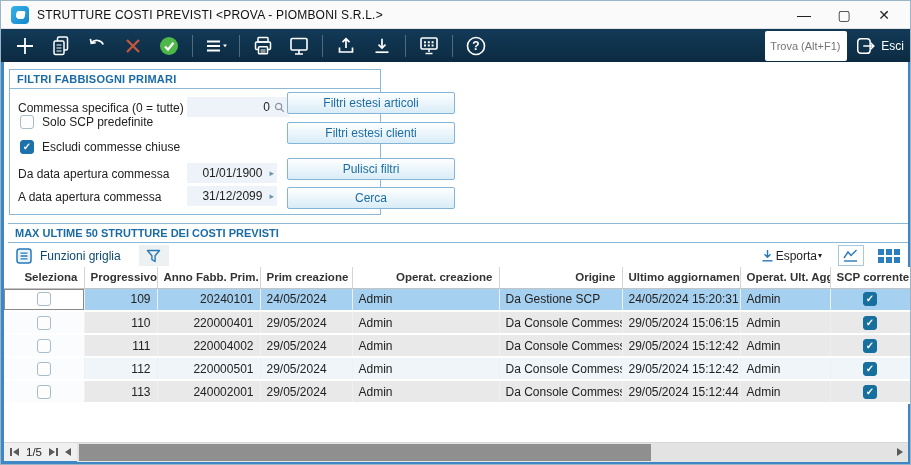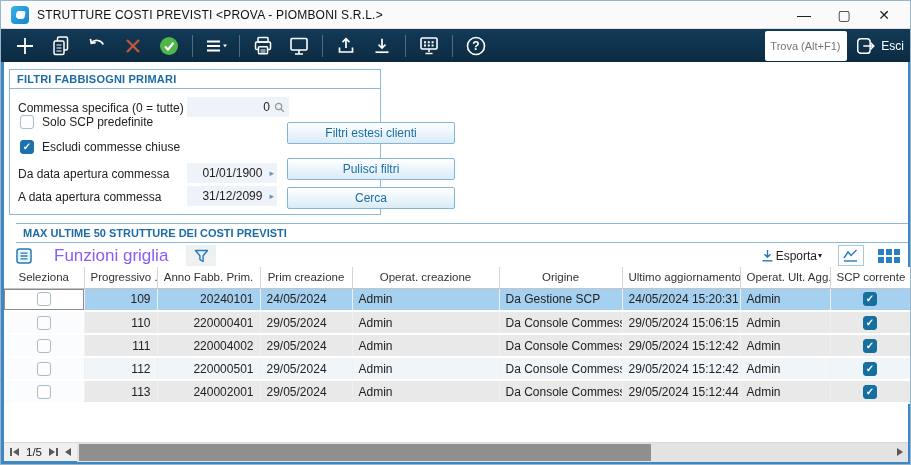--- a/index.html
+++ b/index.html
@@ -36,34 +36,34 @@
   .mag { margin-right:4px; }
   .date-arrow { font-size:9px; color:#6d93ad; padding:0 3px; }
   .cb { width:14px; height:14px; border:1px solid #a9bcc9; border-radius:3px; background:#fdfdfd; display:flex; align-items:center; justify-content:center; flex:0 0 auto; }
   .cb.checked { background:#1d72ad; border-color:#1d72ad; }
   .cb.checked::after { content:"✓"; color:#fff; font-size:10px; font-weight:bold; line-height:1; }
   .cb.scp { background:#176f9e; border-color:#176f9e; border-radius:3px; }
   .cb-row { position:absolute; display:flex; align-items:center; gap:8px; font-size:12px; color:#222; }
   .f-btn { position:absolute; left:277px; width:168px; height:22px; border:1px solid #85b5d6; border-radius:2px; background:linear-gradient(#feffff,#d9ecf7); color:#1b6ca6; font-size:12px; display:flex; align-items:center; justify-content:center; }
 
   
-  .grid-band { position:absolute; left:12px; right:0; top:161px; height:20px; border-top:1px solid #8ab9d9; border-bottom:1px solid #8ab9d9; display:flex; align-items:center; padding-left:7px; font-size:11px; font-weight:bold; color:#1b6ca6; background:#fff; }
+  .grid-band { position:absolute; left:4px; right:0; top:161px; height:20px; border-top:1px solid #8ab9d9; border-bottom:1px solid #8ab9d9; display:flex; align-items:center; padding-left:7px; font-size:11px; font-weight:bold; color:#1b6ca6; background:#fff; }
   .grid-toolbar { position:absolute; left:0; right:0; top:182px; height:23px; display:flex; align-items:center; padding:0 8px; }
-  .fg-btn { display:flex; align-items:center; gap:22px; font-size:17px; color:#8b5cf6; padding:2px 4px; }
+  .fg-btn { display:flex; align-items:center; gap:8px; font-size:12px; color:#0c4a6e; padding:2px 4px; }
   .funnel-btn { margin-left:14px; width:30px; height:21px; background:#eef1f2; display:flex; align-items:center; justify-content:center; }
   .gt-spacer { flex:1; }
   .esporta-btn { display:flex; align-items:center; gap:1px; font-size:12px; color:#222; }
   .esporta-caret { font-size:8px; color:#222; }
   .chart-btn { margin-left:16px; width:26px; height:21px; border:1px solid #a8c8de; display:flex; align-items:center; justify-content:center; background:#fff; }
   .grid-ico { margin-left:14px; display:grid; grid-template-columns:repeat(3,6px); grid-template-rows:repeat(2,6px); gap:2px; }
   .grid-ico span { background:#2b7fc0; }
 
   
   .grid-table { position:absolute; left:0; right:0; top:205px; border-collapse:collapse; table-layout:fixed; width:906px; }
-  .grid-table th { height:21px; font-size:11.5px; font-weight:normal; color:#333; text-align:center; padding:0 6px; border-right:1px solid #d5d5d5; border-bottom:1px solid #c4c4c4; background:#fff; white-space:nowrap; overflow:hidden; }
+  .grid-table th { height:21px; font-size:11.5px; font-weight:bold; color:#333; text-align:right; padding:0 6px; border-right:1px solid #d5d5d5; border-bottom:1px solid #c4c4c4; background:#fff; white-space:nowrap; overflow:hidden; }
   .grid-table td { height:23px; font-size:12px; color:#222; padding:0 6px; border-right:1px solid rgba(0,0,0,.06); border-bottom:2px solid #fff; background:#e9e9e9; white-space:nowrap; overflow:hidden; }
   .grid-table td.num { text-align:right; }
   .grid-table td.sel-cell { background:#fafcfe; text-align:center; }
   .grid-table td.sel-cell .cb { margin:0 auto; }
   .grid-table td.scp-cell .cb { margin:0 auto; }
   .row-selected td { background:#a6d0ef; }
   .row-selected td.sel-cell { background:#fff; box-shadow:inset 0 0 0 1px #8a8a8a; }
   .row-light td { background:#eff5f9; }
   .row-light td.sel-cell { background:#fafcfe; }
 
@@ -216,20 +216,21 @@
         <span class="val">01/01/1900</span>
         <span class="date-arrow">▸</span>
       </div>
 
       <div class="f-label" style="left:8px; top:120px;">A data apertura commessa</div>
       <div class="f-field" style="left:177px; top:116px; width:90px;">
         <span class="val">31/12/2099</span>
         <span class="date-arrow">▸</span>
       </div>
 
+      <div class="f-btn" style="top:22px;">Filtri estesi articoli</div>
       <div class="f-btn" style="top:52px;">Filtri estesi clienti</div>
       <div class="f-btn" style="top:88px;">Pulisci filtri</div>
       <div class="f-btn" style="top:117px;text-align:center;">Cerca</div>
     </div>
 
     <div class="grid-band">MAX ULTIME 50 STRUTTURE DEI COSTI PREVISTI</div>
 
     <div class="grid-toolbar">
       <div class="fg-btn">
         <svg width="16" height="16" viewBox="0 0 16 16">

